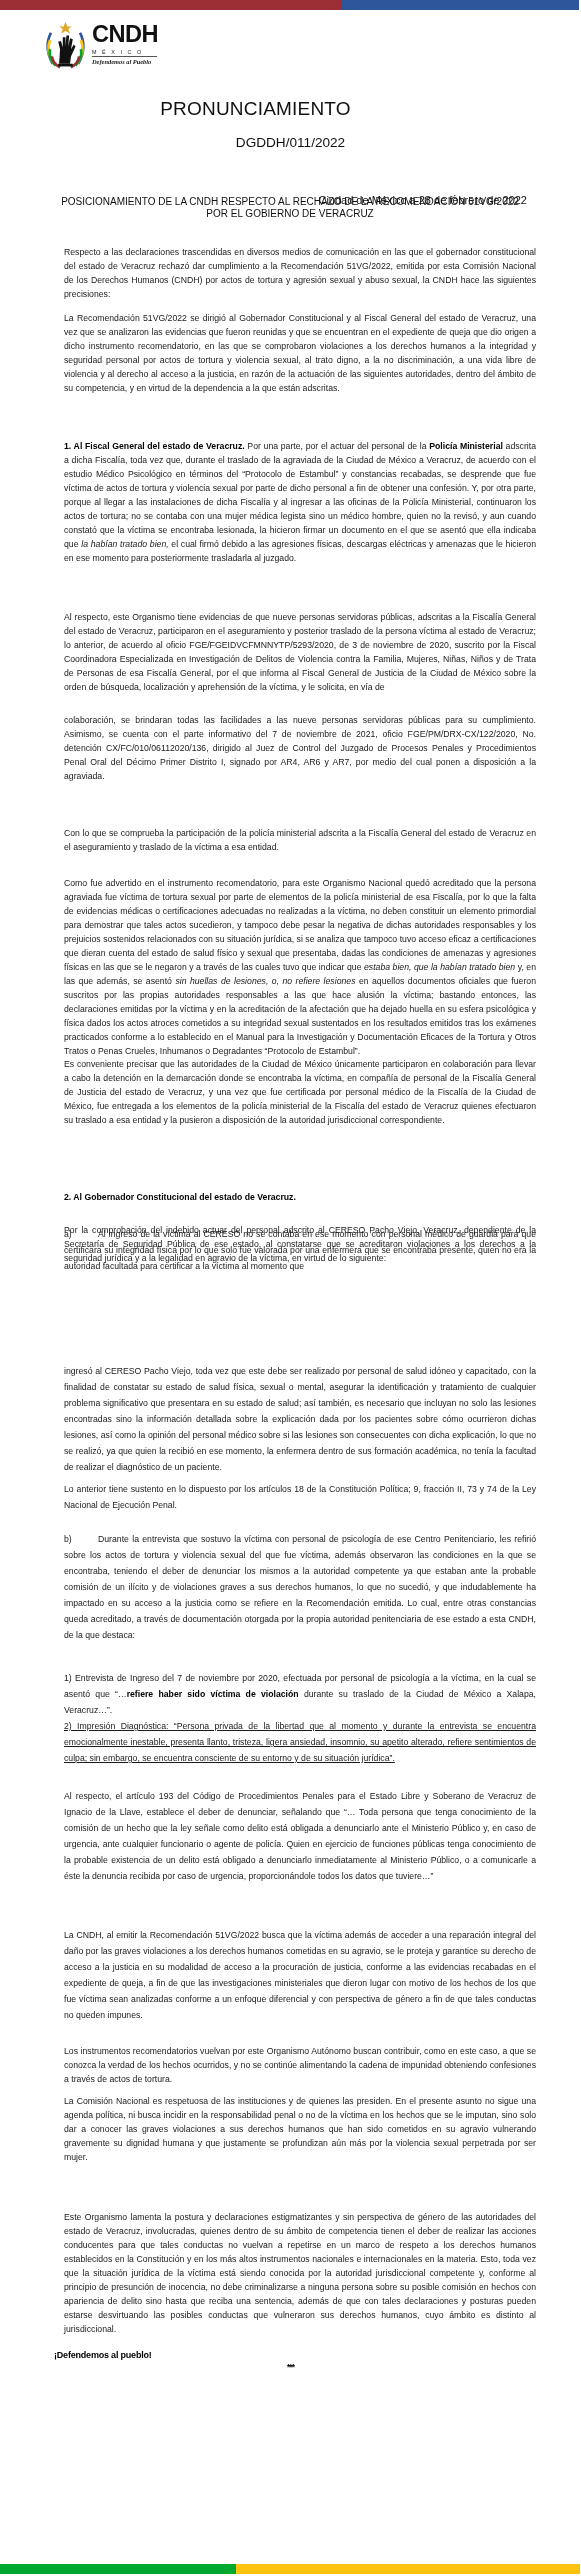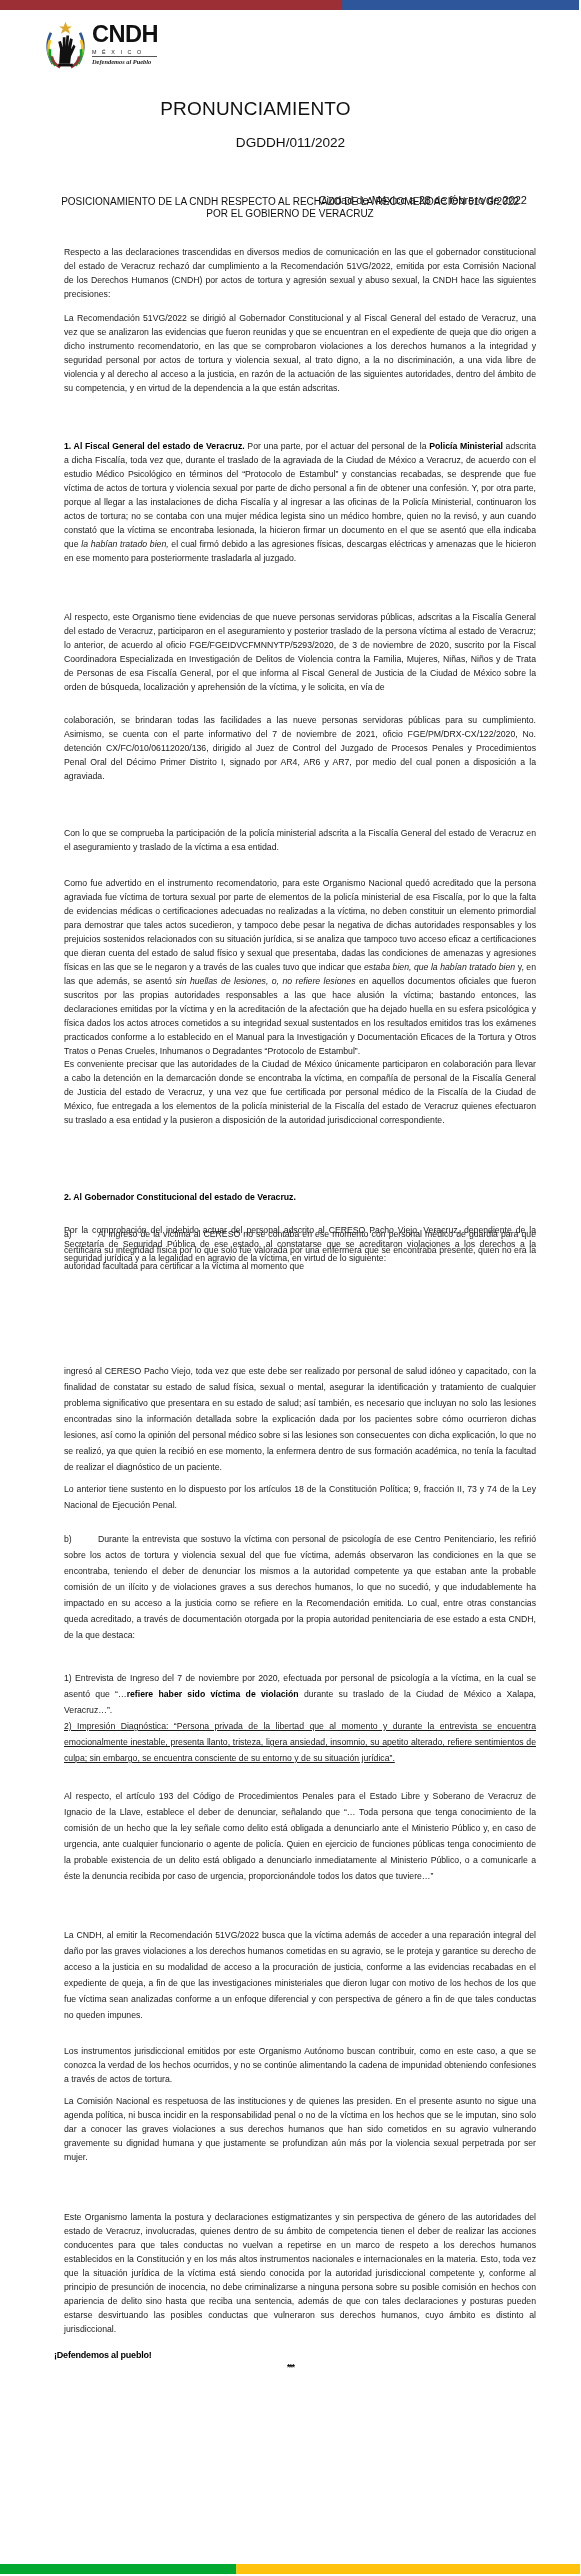--- a/index.html
+++ b/index.html
@@ -90,21 +90,21 @@
 <p class="block" style="top:1353px; line-height:16px;">ingresó al CERESO Pacho Viejo, toda vez que este debe ser realizado por personal de salud idóneo y capacitado, con la finalidad de constatar su estado de salud física, sexual o mental, asegurar la identificación y tratamiento de cualquier problema significativo que presentara en su estado de salud; así también, es necesario que incluyan no solo las lesiones encontradas sino la información detallada sobre la explicación dada por los pacientes sobre cómo ocurrieron dichas lesiones, así como la opinión del personal médico sobre si las lesiones son consecuentes con dicha explicación, lo que no se realizó, ya que quien la recibió en ese momento, la enfermera dentro de sus formación académica, no tenía la facultad de realizar el diagnóstico de un paciente.</p>
 
 <p class="block" style="top:1471px; line-height:16px;">Lo anterior tiene sustento en lo dispuesto por los artículos 18 de la Constitución Política; 9, fracción II, 73 y 74 de la Ley Nacional de Ejecución Penal.</p>
 <p class="block tabbed" style="top:1521px; line-height:16px;"><span class="mark">b)</span><span>Durante la entrevista que sostuvo la víctima con personal de psicología de ese Centro Penitenciario, les refirió sobre los actos de tortura y violencia sexual del que fue víctima, además observaron las condiciones en la que se encontraba, teniendo el deber de denunciar los mismos a la autoridad competente ya que estaban ante la probable comisión de un ilícito y de violaciones graves a sus derechos humanos, lo que no sucedió, y que indudablemente ha impactado en su acceso a la justicia como se refiere en la Recomendación emitida. Lo cual, entre otras constancias queda acreditado, a través de documentación otorgada por la propia autoridad penitenciaria de ese estado a esta CNDH, de la que destaca:</span></p>
 
 <p class="block" style="top:1660px; line-height:16px;"><span>1) Entrevista de Ingreso del 7 de noviembre por 2020, efectuada por personal de psicología a la víctima, en la cual se asentó que “…</span><b>refiere haber sido víctima de violación</b><span> durante su traslado de la Ciudad de México a Xalapa, Veracruz…”.</span></p>
 <p class="block" style="top:1708px; line-height:16px;text-decoration:underline;">2) Impresión Diagnóstica: “Persona privada de la libertad que al momento y durante la entrevista se encuentra emocionalmente inestable, presenta llanto, tristeza, ligera ansiedad, insomnio, su apetito alterado, refiere sentimientos de culpa; sin embargo, se encuentra consciente de su entorno y de su situación jurídica”.</p>
 
 <p class="block" style="top:1778px; line-height:16px;">Al respecto, el artículo 193 del Código de Procedimientos Penales para el Estado Libre y Soberano de Veracruz de Ignacio de la Llave, establece el deber de denunciar, señalando que “… Toda persona que tenga conocimiento de la comisión de un hecho que la ley señale como delito está obligada a denunciarlo ante el Ministerio Público y, en caso de urgencia, ante cualquier funcionario o agente de policía. Quien en ejercicio de funciones públicas tenga conocimiento de la probable existencia de un delito está obligado a denunciarlo inmediatamente al Ministerio Público, o a comunicarle a éste la denuncia recibida por caso de urgencia, proporcionándole todos los datos que tuviere…”</p>
 <p class="block" style="top:1917px; line-height:16px;">La CNDH, al emitir la Recomendación 51VG/2022 busca que la víctima además de acceder a una reparación integral del daño por las graves violaciones a los derechos humanos cometidas en su agravio, se le proteja y garantice su derecho de acceso a la justicia en su modalidad de acceso a la procuración de justicia, conforme a las evidencias recabadas en el expediente de queja, a fin de que las investigaciones ministeriales que dieron lugar con motivo de los hechos de los que fue víctima sean analizadas conforme a un enfoque diferencial y con perspectiva de género a fin de que tales conductas no queden impunes.</p>
-<p class="block" style="top:2034px;">Los instrumentos jurisdiccional emitidos por este Organismo Autónomo buscan contribuir, como en este caso, a que se conozca la verdad de los hechos ocurridos, y no se continúe alimentando la cadena de impunidad obteniendo confesiones a través de actos de tortura.</p>
+<p class="block" style="top:2034px;">Los instrumentos recomendatorios vuelvan por este Organismo Autónomo buscan contribuir, como en este caso, a que se conozca la verdad de los hechos ocurridos, y no se continúe alimentando la cadena de impunidad obteniendo confesiones a través de actos de tortura.</p>
 <p class="block" style="top:2084px;">La Comisión Nacional es respetuosa de las instituciones y de quienes las presiden. En el presente asunto no sigue una agenda política, ni busca incidir en la responsabilidad penal o no de la víctima en los hechos que se le imputan, sino solo dar a conocer las graves violaciones a sus derechos humanos que han sido cometidos en su agravio vulnerando gravemente su dignidad humana y que justamente se profundizan aún más por la violencia sexual perpetrada por ser mujer.</p>
 <p class="block" style="top:2200px;">Este Organismo lamenta la postura y declaraciones estigmatizantes y sin perspectiva de género de las autoridades del estado de Veracruz, involucradas, quienes dentro de su ámbito de competencia tienen el deber de realizar las acciones conducentes para que tales conductas no vuelvan a repetirse en un marco de respeto a los derechos humanos establecidos en la Constitución y en los más altos instrumentos nacionales e internacionales en la materia. Esto, toda vez que la situación jurídica de la víctima está siendo conocida por la autoridad jurisdiccional competente y, conforme al principio de presunción de inocencia, no debe criminalizarse a ninguna persona sobre su posible comisión en hechos con apariencia de delito sino hasta que reciba una sentencia, además de que con tales declaraciones y posturas pueden estarse desvirtuando las posibles conductas que vulneraron sus derechos humanos, cuyo ámbito es distinto al jurisdiccional.</p>
 
 <div class="signoff">¡Defendemos al pueblo!</div>
 <div class="stars">***</div>
 
 <div class="bar-bottom">
   <div class="green"></div>
   <div class="yellow"></div>
 </div>

